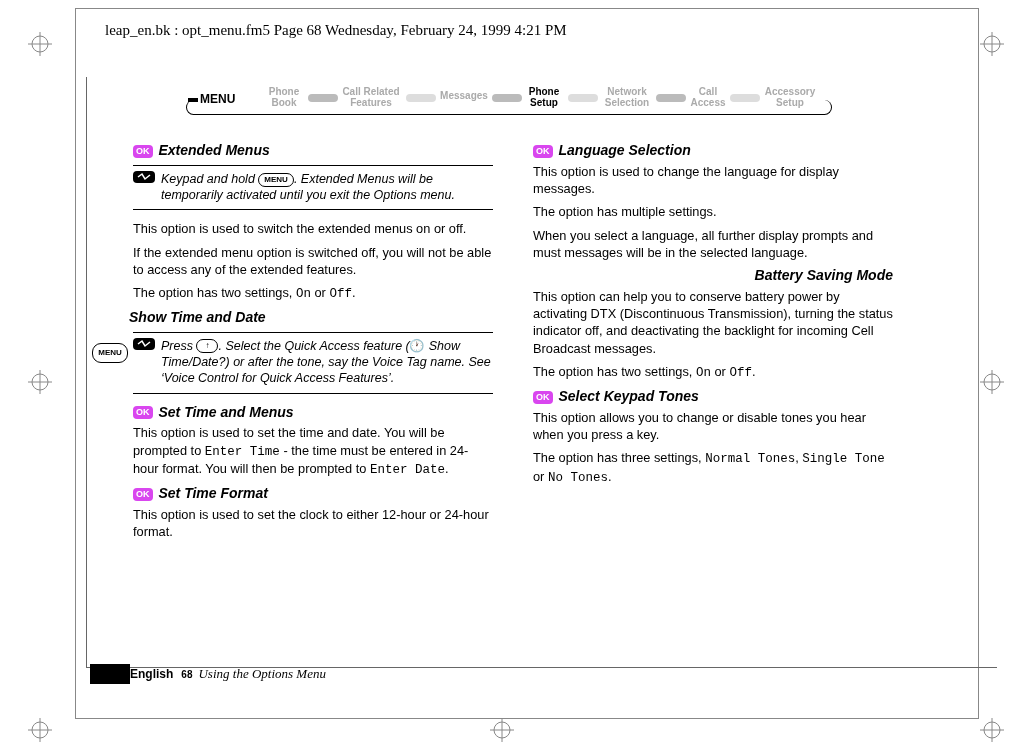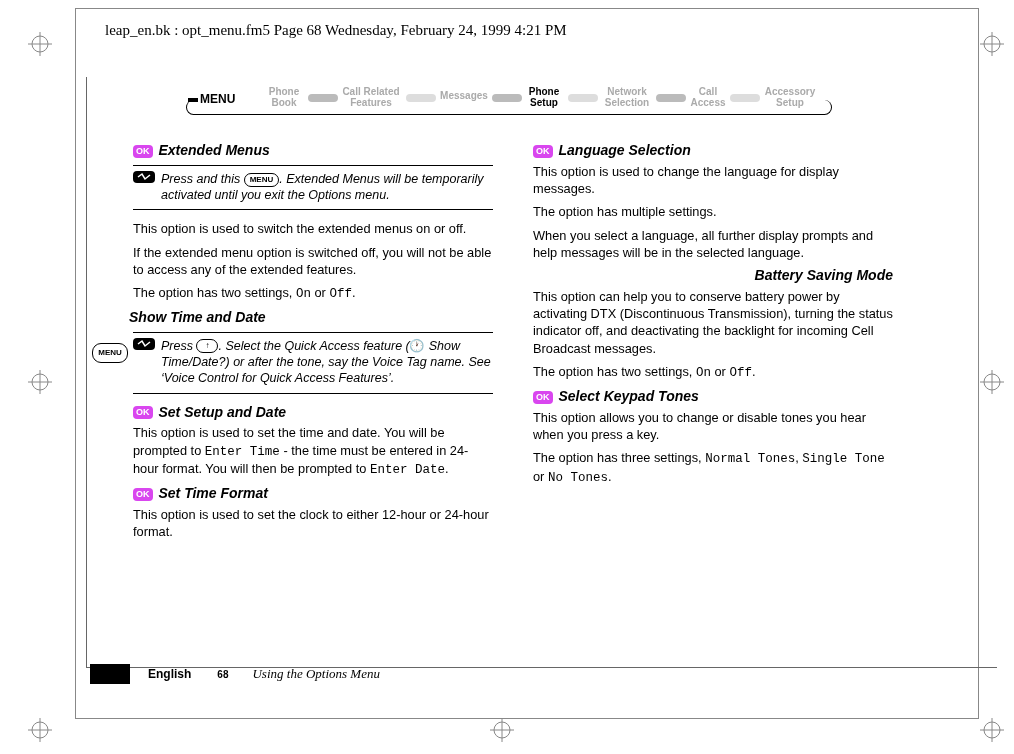--- a/index.html
+++ b/index.html
@@ -168,21 +168,21 @@
     line-height: 18px;
     font-family: Arial, sans-serif;
     background: #fff;
   }
   .footer {
     position: absolute;
     left: 90px;
     bottom: 70px;
     display: flex;
     align-items: center;
-    gap: 18px;
+    gap: 0;
   }
   .footer .black-box {
     width: 40px;
     height: 20px;
     background: #000;
   }
   .footer .lang {
     font-weight: bold;
     font-size: 12px;
   }
@@ -318,21 +318,21 @@
     <h2>
       <span class="ok-badge">OK</span><span>Extended Menus</span>
     </h2>
 
     <div class="tip-box">
       <span class="tip-icon">
         <svg viewBox="0 0 14 10">
             <polyline points="1,5 5,2 8,7 13,3" fill="none" stroke="#fff" stroke-width="1.5"></polyline>
           </svg>
       </span>
-      <span>Press and this </span><span class="key-oval">MENU</span><span>. Extended Menus will be temporarily activated until you exit the Options menu.</span>
+      <span>Keypad and hold </span><span class="key-oval">MENU</span><span>. Extended Menus will be temporarily activated until you exit the Options menu.</span>
     </div>
 
     <p>This option is used to switch the extended menus on or off.</p>
     <p>If the extended menu option is switched off, you will not be able to access any of the extended features.</p>
     <p>
       <span>The option has two settings, </span><span class="mono">On</span><span> or </span><span class="mono">Off</span><span>.</span>
     </p>
 
     <h2 style="margin-left:-4px;">Show Time and Date</h2>
 
@@ -340,40 +340,40 @@
       <span class="tip-icon">
         <svg viewBox="0 0 14 10">
             <polyline points="1,5 5,2 8,7 13,3" fill="none" stroke="#fff" stroke-width="1.5"></polyline>
           </svg>
       </span>
       <span>Press </span><span class="key-oval arrow">↑</span><span>. Select the Quick Access feature (</span><span style="font-style:normal;">🕐</span><span> Show Time/Date?) or after the tone, say the Voice Tag name. See ‘Voice Control for Quick Access Features’.</span>
     </div>
 
 
     <h2>
-      <span class="ok-badge">OK</span><span>Set Setup and Date</span>
+      <span class="ok-badge">OK</span><span>Set Time and Menus</span>
     </h2>
     <p>
       <span>This option is used to set the time and date. You will be prompted to </span><span class="mono">Enter Time</span><span> - the time must be entered in 24-hour format. You will then be prompted to </span><span class="mono">Enter Date</span><span>.</span>
     </p>
 
     <h2>
       <span class="ok-badge">OK</span><span>Set Time Format</span>
     </h2>
     <p>This option is used to set the clock to either 12-hour or 24-hour format.</p>
   </div>
 
   <div class="col right">
 
     <h2>
       <span class="ok-badge">OK</span><span>Language Selection</span>
     </h2>
     <p>This option is used to change the language for display messages.</p>
     <p>The option has multiple settings.</p>
-    <p>When you select a language, all further display prompts and help messages will be in the selected language.</p>
+    <p>When you select a language, all further display prompts and must messages will be in the selected language.</p>
 
     <h2 style="margin-left:-4px;text-align:right;">Battery Saving Mode</h2>
     <p>This option can help you to conserve battery power by activating DTX (Discontinuous Transmission), turning the status indicator off, and deactivating the backlight for incoming Cell Broadcast messages.</p>
     <p>
       <span>The option has two settings, </span><span class="mono">On</span><span> or </span><span class="mono">Off</span><span>.</span>
     </p>
 
     <h2>
       <span class="ok-badge">OK</span><span>Select Keypad Tones</span>
     </h2>

